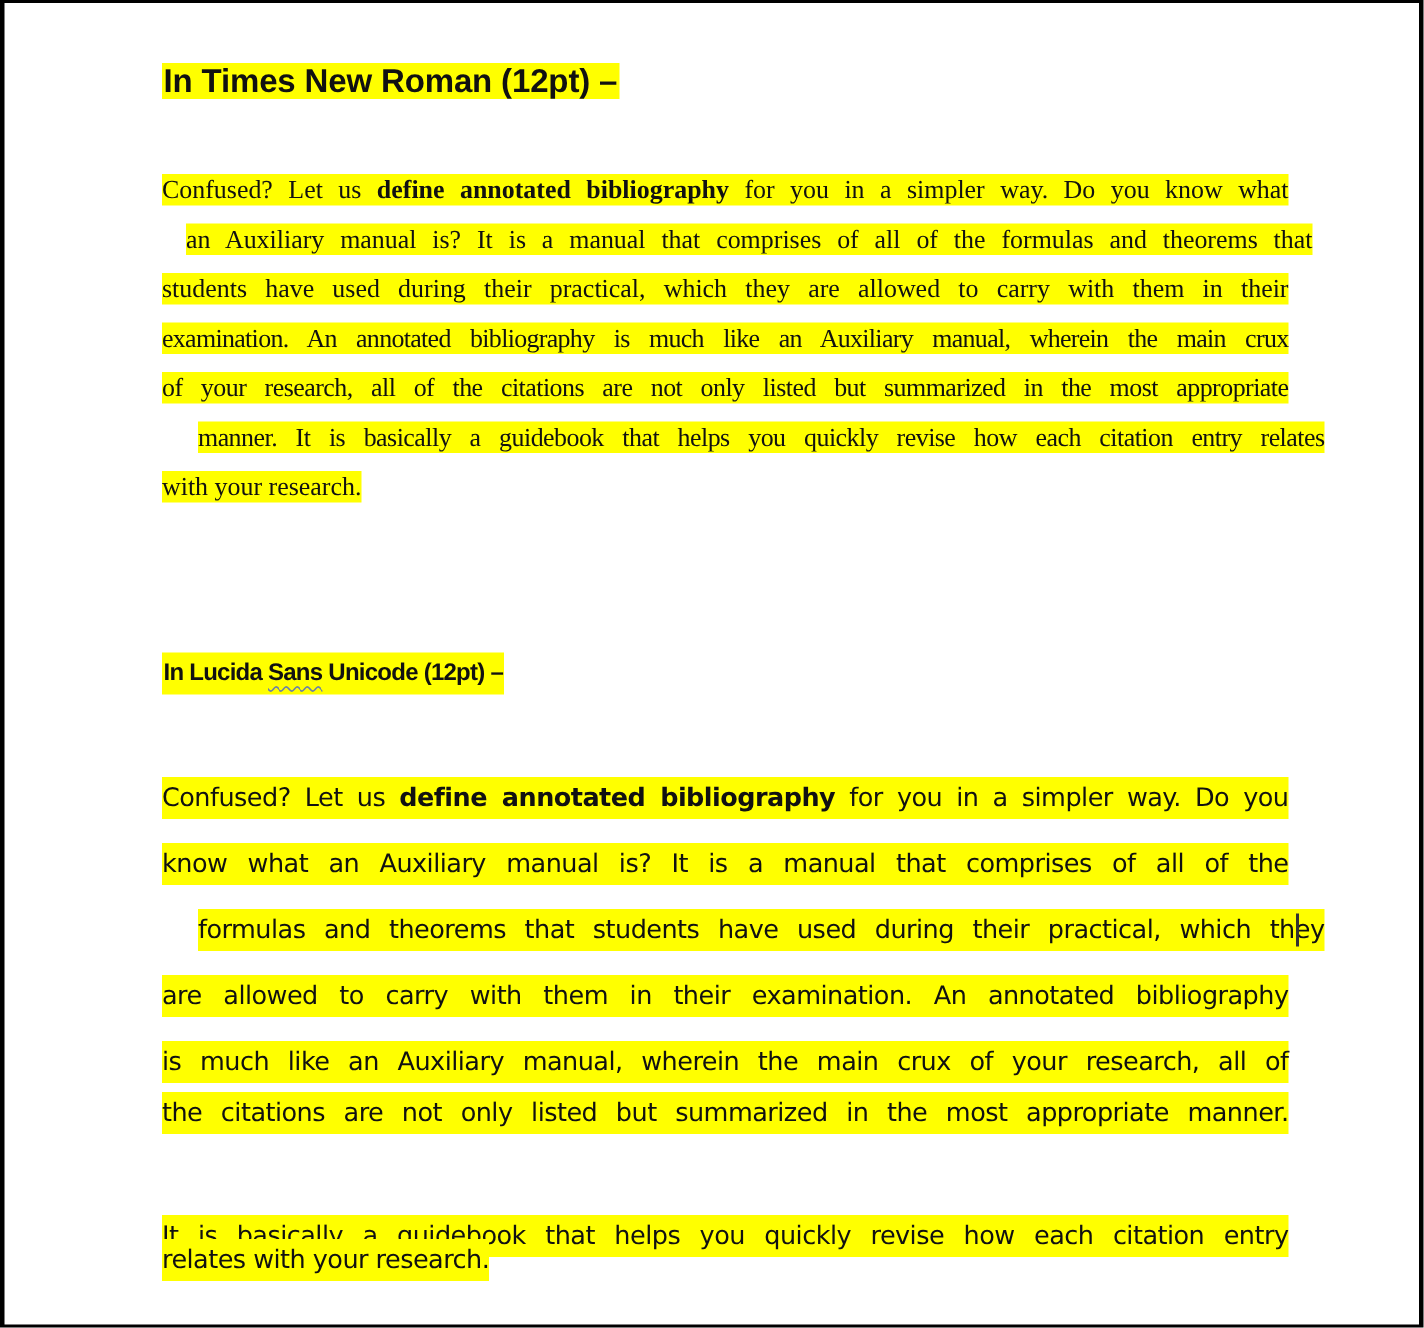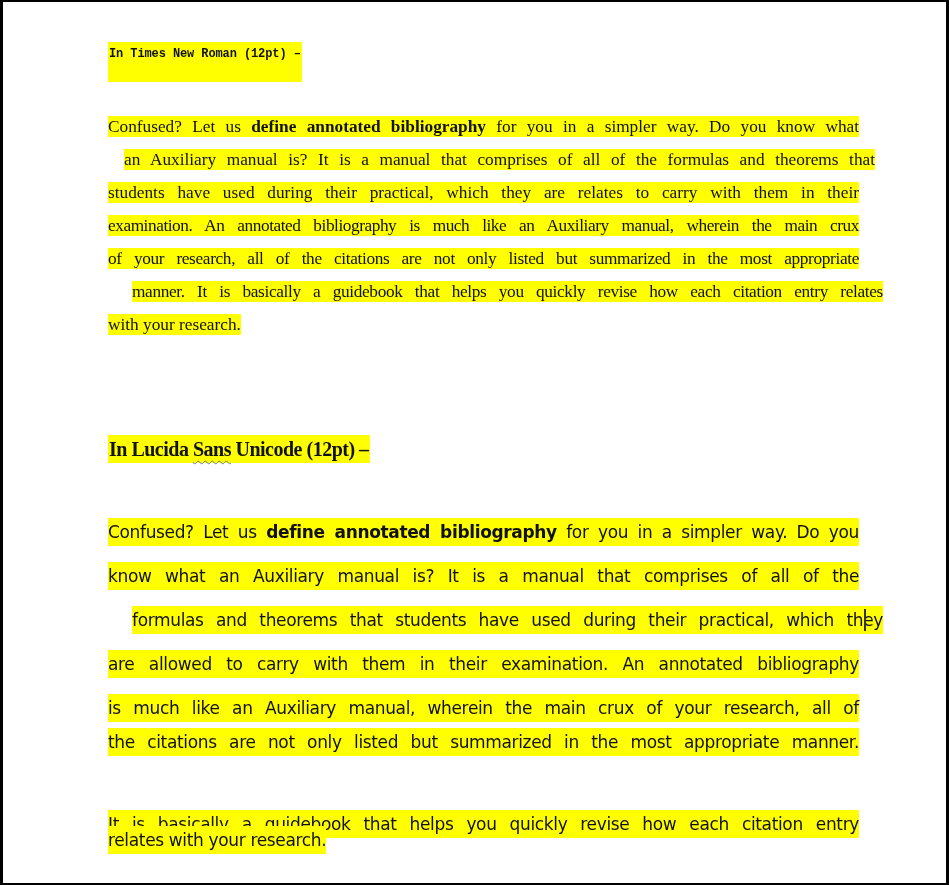--- a/index.html
+++ b/index.html
@@ -38,32 +38,32 @@
       white-space: nowrap;
     }
     .heading .hl {
       display: inline-block;
       padding: 0 1px;
     }
     .heading-1 {
       top: 40px;
     }
     .heading-1 .hl {
-      font-family: Liberation Mono, monospace;
-      font-size: 12px;
+      font-family: Liberation Sans, sans-serif;
+      font-size: 22px;
       line-height: 24px;
-      height: 40px;
+      height: 24px;
       letter-spacing: -0.1px;
     }
     .heading-2 {
       top: 433px;
     }
     .heading-2 .hl {
-      font-family: Liberation Serif, serif;
-      font-size: 20px;
+      font-family: Liberation Sans, sans-serif;
+      font-size: 16px;
       line-height: 28px;
       height: 28px;
       letter-spacing: -0.5px;
     }
     .spell-squiggle {
       text-decoration: underline wavy #6b7fa8;
       text-decoration-thickness: 1px;
       text-underline-offset: 4px;
     }
 
@@ -121,21 +121,21 @@
   </div>
 
   <div class="p1">
     <div class="para-line" style="top:114px;">
       <span class="hl justify"><span>Confused? Let us </span><b>define annotated bibliography</b><span> for you in a simpler way. Do you know what</span></span>
     </div>
     <div class="para-line" style="top:147px;padding-left:16px;">
       <span class="hl justify">an Auxiliary manual is? It is a manual that comprises of all of the formulas and theorems that</span>
     </div>
     <div class="para-line" style="top:180px;">
-      <span class="hl justify">students have used during their practical, which they are relates to carry with them in their</span>
+      <span class="hl justify">students have used during their practical, which they are allowed to carry with them in their</span>
     </div>
     <div class="para-line" style="top:213px;">
       <span class="hl justify" style="letter-spacing:-0.45px;">examination. An annotated bibliography is much like an Auxiliary manual, wherein the main crux</span>
     </div>
     <div class="para-line" style="top:246px;">
       <span class="hl justify" style="letter-spacing:-0.35px;">of your research, all of the citations are not only listed but summarized in the most appropriate</span>
     </div>
     <div class="para-line" style="top:279px;padding-left:24px;">
       <span class="hl justify" style="letter-spacing:-0.35px;">manner. It is basically a guidebook that helps you quickly revise how each citation entry relates</span>
     </div>

